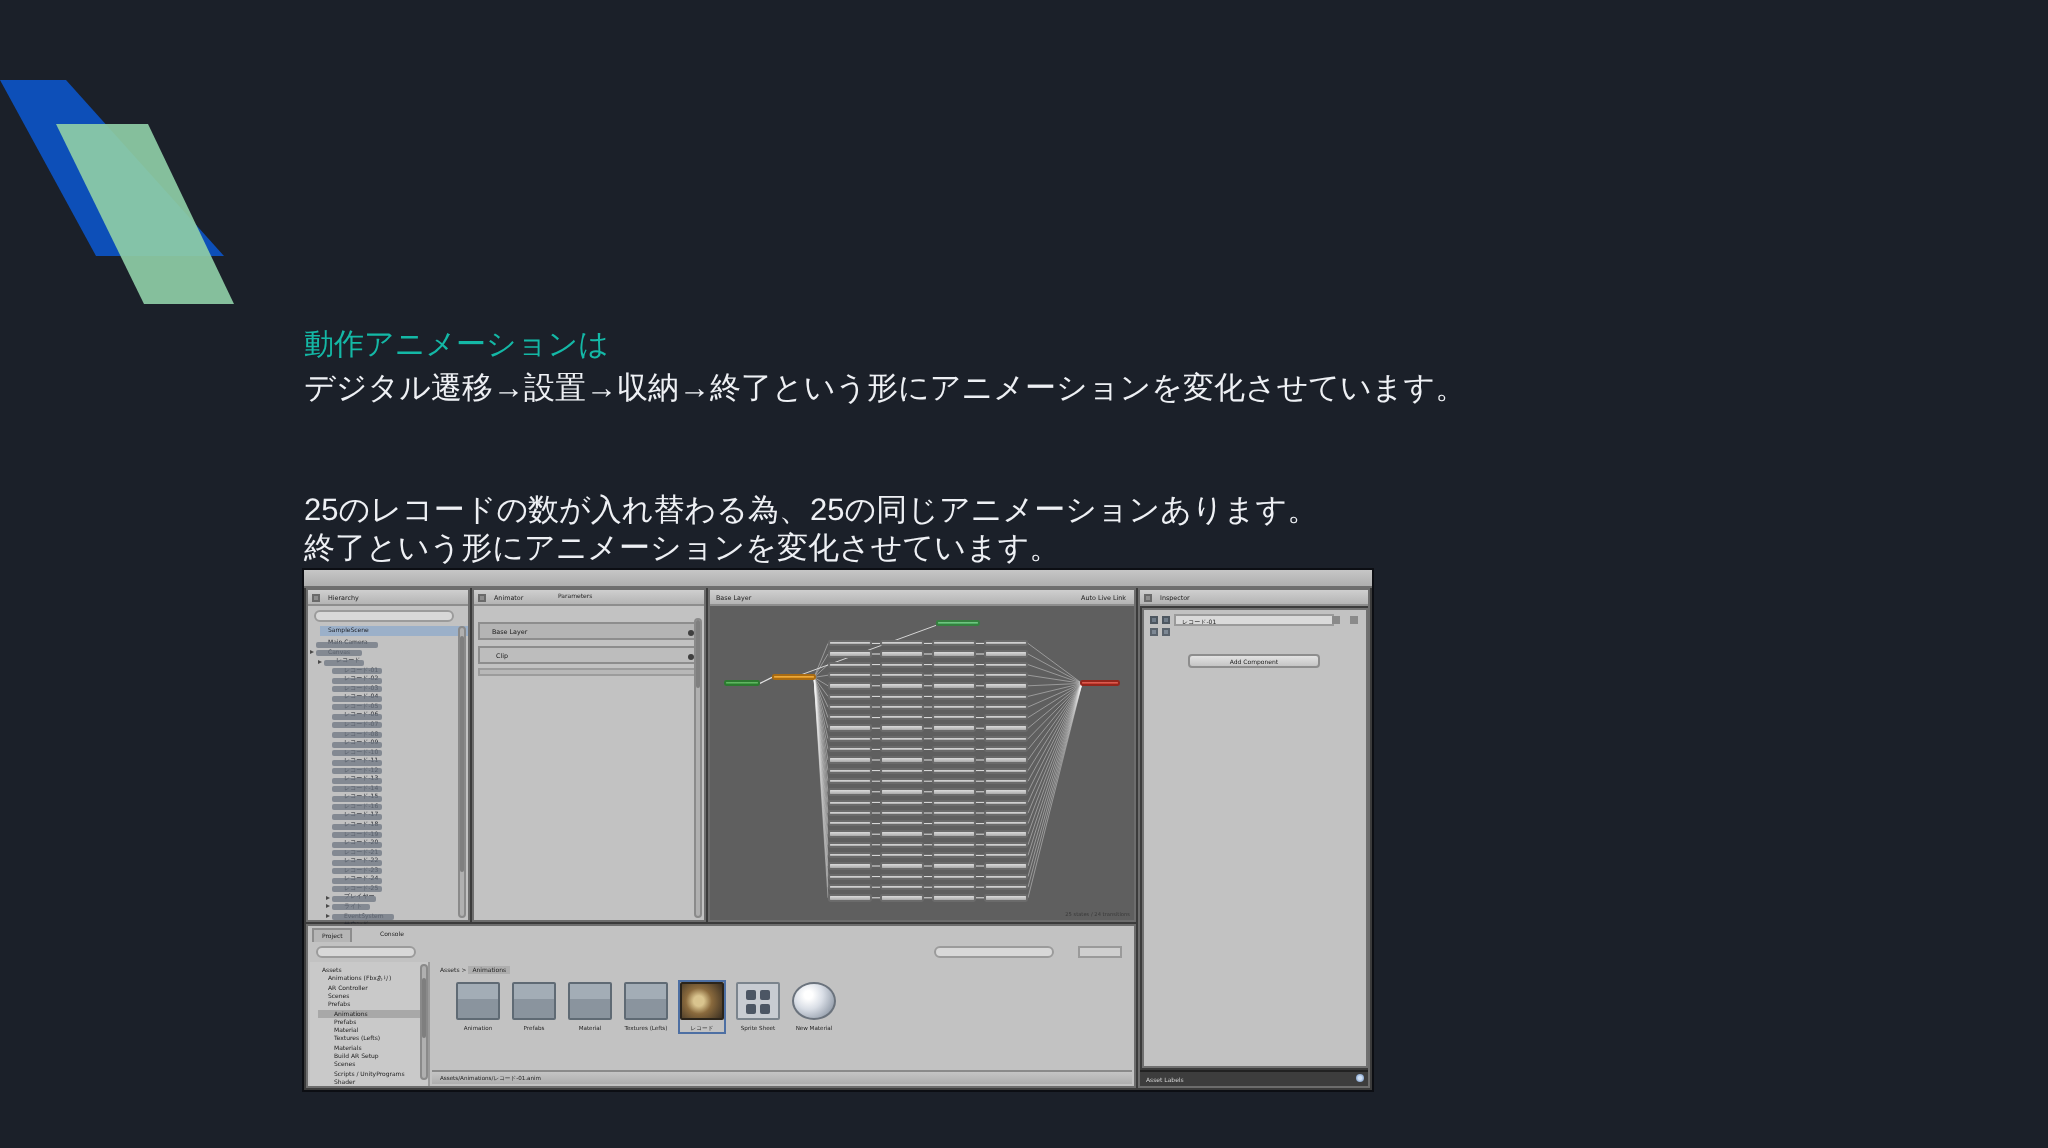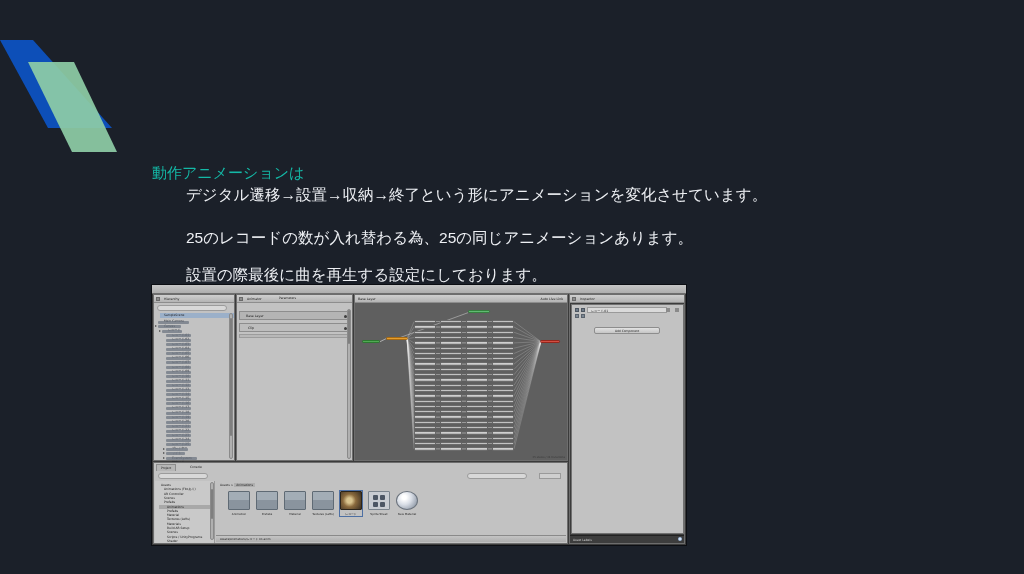--- a/index.html
+++ b/index.html
@@ -27,24 +27,23 @@
     white-space:pre-line;
   }
   .subtitle{
     position:absolute;left:152px;top:138px;
     color:#14b8a6;font-size:15px;line-height:22px;margin-top:24px;
   }
   .body-line{
     position:absolute;left:152px;
     color:#eef0f4;font-size:15.5px;line-height:22px;
     white-space:nowrap;
-    margin-left:34px;
   }
   .bl1{top:184px;}
-  .bl2{top:227px;}
+  .bl2{top:245px;}
   .bl3{top:264px;}
 
   
   .shot{
     position:absolute;left:152px;top:285px;
     width:534px;height:260px;
     background:#3b3b3b;
     overflow:hidden;
     font-family:"DejaVu Sans",sans-serif;
     box-shadow:0 0 0 1px #0c0e13;
@@ -197,21 +196,21 @@
   <div class="logo">
     <svg width="160" height="165" viewBox="0 0 160 165">
       <polygon points="0,40 33,40 112,128 48,128" fill="#0d4fb8"></polygon>
       <polygon points="28,62 74,62 117,152 72,152" fill="#8ecda6" opacity="0.92"></polygon>
     </svg>
   </div>
 
   <div class="subtitle">動作アニメーションは</div>
   <div class="body-line bl1">デジタル遷移→設置→収納→終了という形にアニメーションを変化させています。</div>
   <div class="body-line bl2">25のレコードの数が入れ替わる為、25の同じアニメーションあります。</div>
-  <div class="body-line bl3">設置の際最後に曲を再生する設定にしております。</div>
+  <div class="body-line bl3">終了という形にアニメーションを変化させています。</div>
 
   <div class="shot">
 
     <div class="u-toolbar"></div>
 
     <div class="u-panel" style="left:1px;top:9px;width:82px;height:167px;">
       <div class="u-head">Hierarchy</div>
       <span class="u-icon-dot"></span>
       <div class="u-search" style="left:3px;top:10px;width:70px;"></div>
 

